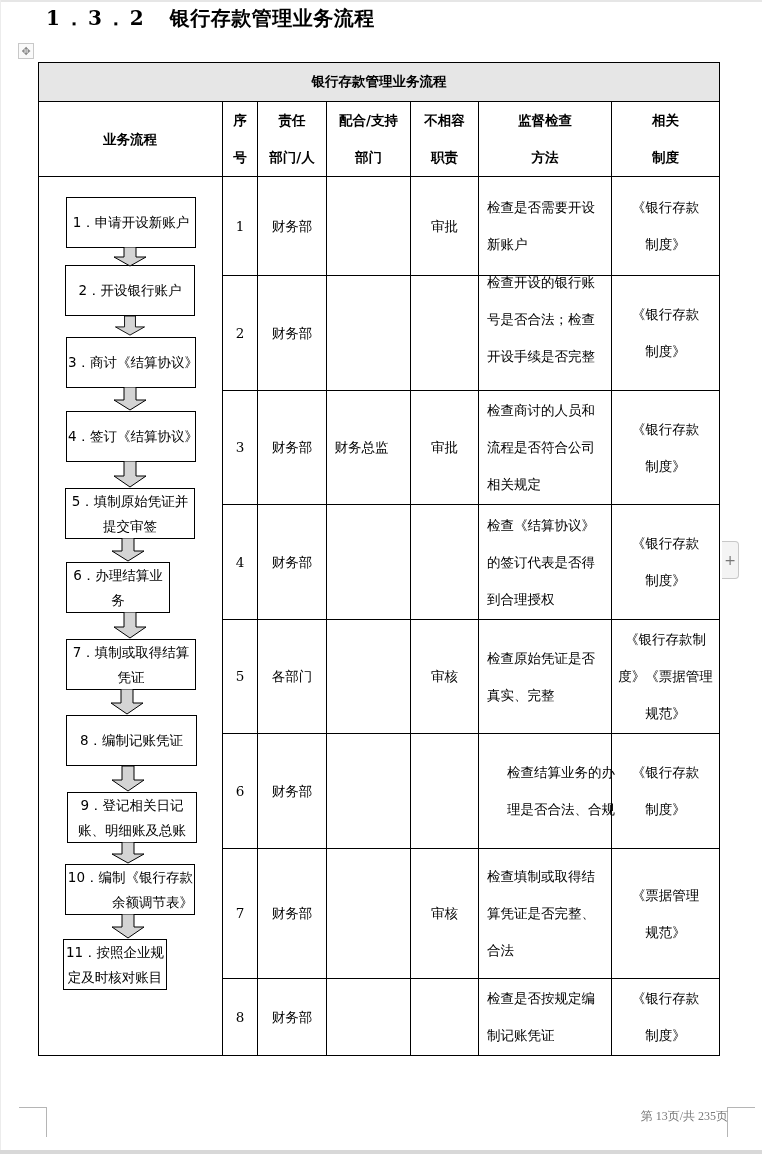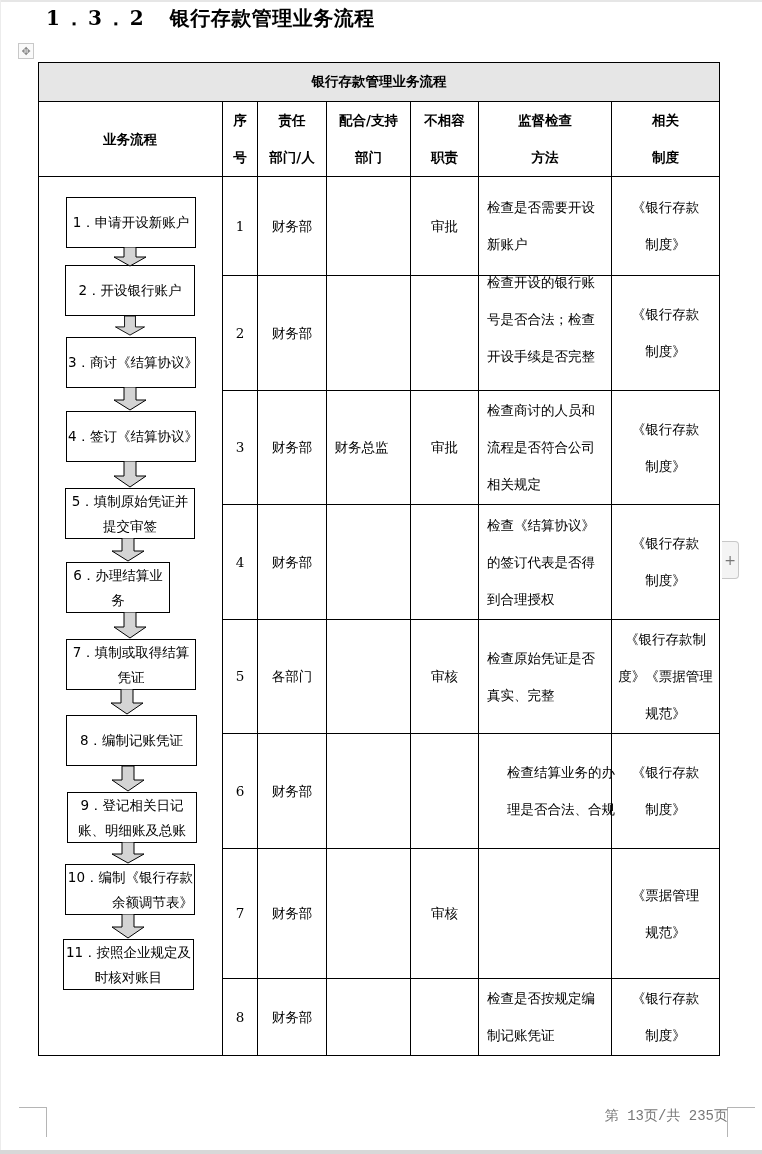--- a/index.html
+++ b/index.html
@@ -42,21 +42,21 @@
   .arrow { position:absolute; width:34px; height:20px; }
 
   .side-plus {
     position:absolute; left:722px; top:541px; width:16px; height:36px;
     border:1px solid #c8c8c8; border-left:none; border-radius:0 4px 4px 0; background:#f4f4f4;
     display:flex; align-items:center; justify-content:center; color:#777; font-size:14px;
   }
   .crop { position:absolute; background:#b5b5b5; }
   .footer {
     position:absolute; left:600px; top:1106px; width:128px; text-align:right;
-    font-family:Liberation Mono, monospace; font-size:14px; color:#777; line-height:20px; white-space:nowrap;
+    font-family:Liberation Serif, serif; font-size:12px; color:#777; line-height:20px; white-space:nowrap;
   }
 </style>
 </head>
 <body>
 
 <div class="page-edge-top"></div>
 <div class="page-edge-left"></div>
 <div class="page-edge-bottom"></div>
 
 <div class="heading">
@@ -156,41 +156,42 @@
   <div class="cell" style="left:220px;top:672px;width:68px;height:114px;">财务部</div>
   <div class="cell" style="left:289px;top:672px;width:83px;height:114px;"></div>
   <div class="cell" style="left:373px;top:672px;width:67px;height:114px;"></div>
   <div class="cell txt-left" style="left:441px;top:672px;width:132px;height:114px;margin-left:20px;">检查结算业务的办理是否合法、合规</div>
   <div class="cell" style="left:574px;top:672px;width:107px;height:114px;padding:0 14px;">《银行存款制度》</div>
 
   <div class="cell" style="left:185px;top:787px;width:34px;height:129px;font-family:'DejaVu Serif',serif;">7</div>
   <div class="cell" style="left:220px;top:787px;width:68px;height:129px;">财务部</div>
   <div class="cell" style="left:289px;top:787px;width:83px;height:129px;"></div>
   <div class="cell" style="left:373px;top:787px;width:67px;height:129px;">审核</div>
+  <div class="cell txt-left" style="left:441px;top:787px;width:132px;height:129px;">检查填制或取得结算凭证是否完整、合法</div>
   <div class="cell" style="left:574px;top:787px;width:107px;height:129px;padding:0 14px;">《票据管理规范》</div>
 
   <div class="cell" style="left:185px;top:917px;width:34px;height:76px;font-family:'DejaVu Serif',serif;">8</div>
   <div class="cell" style="left:220px;top:917px;width:68px;height:76px;">财务部</div>
   <div class="cell" style="left:289px;top:917px;width:83px;height:76px;"></div>
   <div class="cell" style="left:373px;top:917px;width:67px;height:76px;"></div>
   <div class="cell txt-left" style="left:441px;top:917px;width:132px;height:76px;">检查是否按规定编制记账凭证</div>
   <div class="cell" style="left:574px;top:917px;width:107px;height:76px;padding:0 14px;">《银行存款制度》</div>
 </div>
 
 <div class="flow-box" style="left:66px;top:197px;width:130px;height:51px;">1．申请开设新账户</div>
 <div class="flow-box" style="left:65px;top:265px;width:130px;height:51px;">2．开设银行账户</div>
 <div class="flow-box" style="left:66px;top:337px;width:130px;height:51px;white-space:nowrap;justify-content:flex-start;">3．商讨《结算协议》</div>
 <div class="flow-box" style="left:66px;top:411px;width:130px;height:51px;white-space:nowrap;justify-content:flex-start;">4．签订《结算协议》</div>
 <div class="flow-box" style="left:65px;top:488px;width:130px;height:51px;">5．填制原始凭证并提交审签</div>
 <div class="flow-box" style="left:66px;top:562px;width:104px;height:51px;">6．办理结算业务</div>
 <div class="flow-box" style="left:66px;top:639px;width:130px;height:51px;">7．填制或取得结算凭证</div>
 <div class="flow-box" style="left:66px;top:715px;width:131px;height:51px;">8．编制记账凭证</div>
 <div class="flow-box" style="left:67px;top:792px;width:130px;height:51px;">9．登记相关日记账、明细账及总账</div>
 <div class="flow-box" style="left:65px;top:864px;width:130px;height:51px;text-align:right;">10．编制《银行存款余额调节表》</div>
-<div class="flow-box" style="left:63px;top:939px;width:131px;height:51px;">11．按照企业规定及时核对账目</div>
+<div class="flow-box" style="left:63px;top:939px;width:104px;height:51px;">11．按照企业规定及时核对账目</div>
 
 <svg class="arrow" style="left:113px;top:247px;" viewBox="0 0 34 20">
     <polygon points="11,0 23,0 23,10 33,10 17,19 1,10 11,10" fill="#d4d4d4" stroke="#000" stroke-width="1"></polygon>
   </svg>
 <svg class="arrow" style="left:113px;top:316px;" viewBox="0 0 34 22">
     <polygon points="11,0 23,0 23,12 33,12 17,21 1,12 11,12" fill="#d4d4d4" stroke="#000" stroke-width="1"></polygon>
   </svg>
 <svg class="arrow" style="left:113px;top:387px;height:24px;" viewBox="0 0 34 24">
     <polygon points="11,0 23,0 23,13 33,13 17,23 1,13 11,13" fill="#d4d4d4" stroke="#000" stroke-width="1"></polygon>
   </svg>

